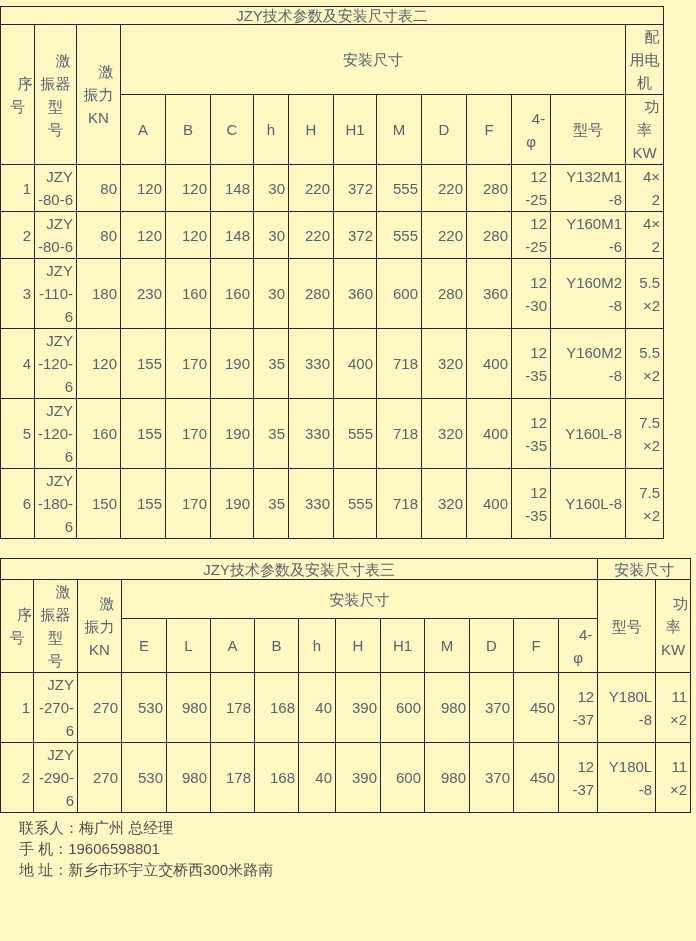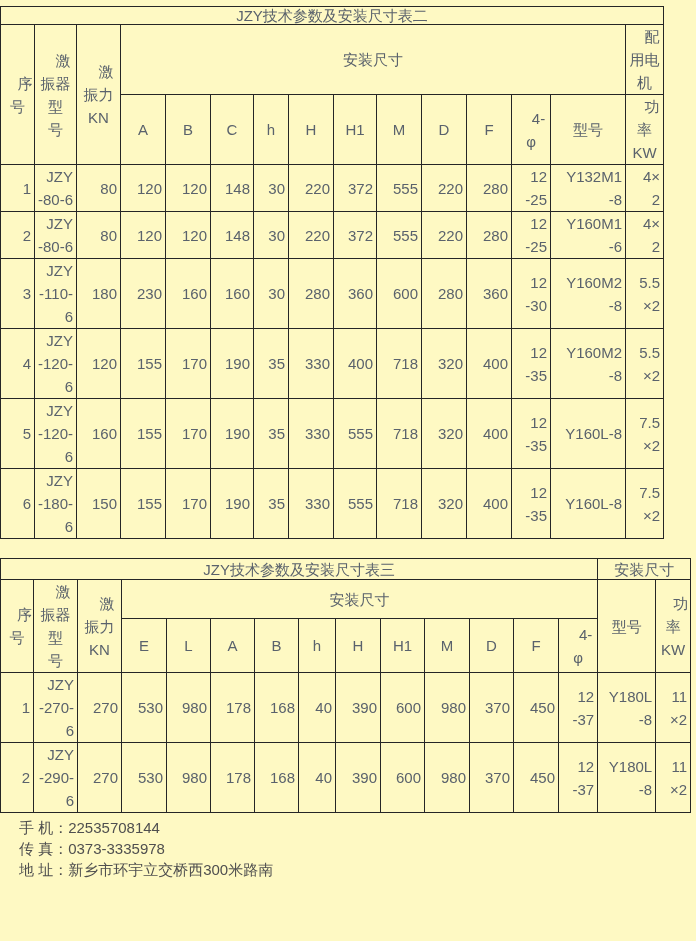--- a/index.html
+++ b/index.html
@@ -303,19 +303,19 @@
 -37</td>
           <td>Y180L
 -8</td>
           <td>11
 ×2</td>
     </tr>
   </tbody>
     </table>
 
   <div class="contact">
-    <div>手 机：22535708144</div>
-    <div>传 真：0373-3335978</div>
+    <div>联系人：梅广州 总经理</div>
+    <div>手 机：19606598801</div>
     <div>地 址：新乡市环宇立交桥西300米路南</div>
 
   </div>
 
 </div>
 
 </body></html>

